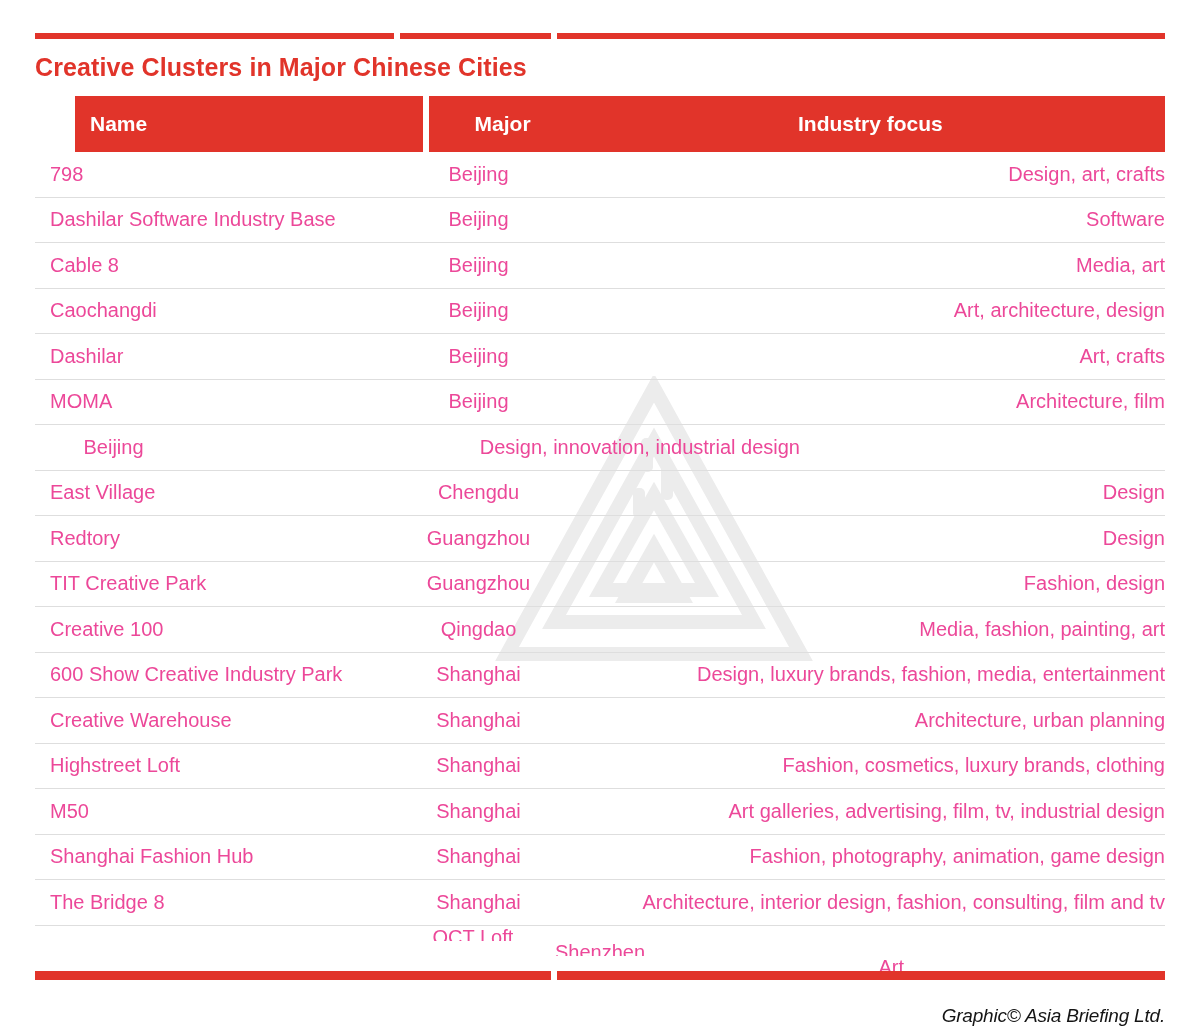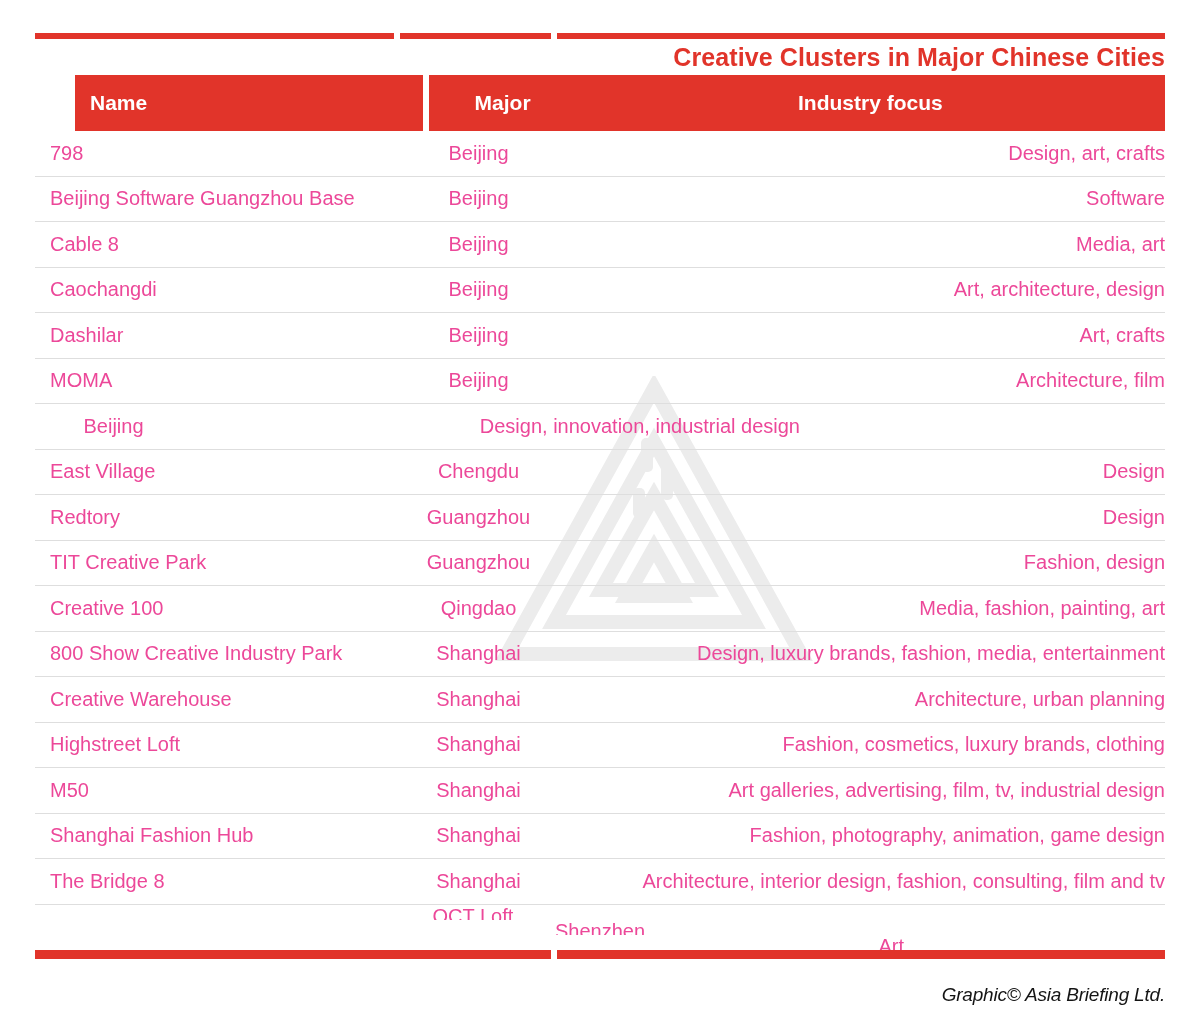--- a/index.html
+++ b/index.html
@@ -18,21 +18,21 @@
   .rule .seg{background:var(--red);}
   .top-rule{height:6px;}
   .top-rule .seg1{width:359px;}
   .top-rule .seg2{width:151px;margin-left:6px;}
   .top-rule .seg3{width:608px;margin-left:6px;}
   .bottom-rule{height:9px;}
   .bottom-rule .segA{width:516px;}
   .bottom-rule .segB{width:608px;margin-left:6px;}
   
   .title-band{
-    height:36px;display:flex;align-items:center;justify-content:flex-end;
+    height:57px;display:flex;align-items:center;justify-content:flex-start;
   }
   .title-band h1{
     margin:0;font-size:25px;font-weight:bold;color:var(--red);
     letter-spacing:0.1px;
   }
   
   .thead{display:flex;height:56px;padding-left:40px;}
   .thead .hcell{
     background:var(--red);color:#ffffff;font-weight:bold;font-size:21px;
     display:flex;align-items:center;justify-content:center;
@@ -105,21 +105,21 @@
       </div>
 
       <div class="tbody">
         <div class="trow">
           <div class="cell c-name">798</div>
           <div class="cell c-city">Beijing</div>
           <div class="cell c-industry">Design, art, crafts</div>
         </div>
 
         <div class="trow">
-          <div class="cell c-name">Beijing Software Guangzhou Base</div>
+          <div class="cell c-name">Dashilar Software Industry Base</div>
           <div class="cell c-city">Beijing</div>
           <div class="cell c-industry">Software</div>
         </div>
 
         <div class="trow">
           <div class="cell c-name">Cable 8</div>
           <div class="cell c-city">Beijing</div>
           <div class="cell c-industry">Media, art</div>
         </div>
 
@@ -164,21 +164,21 @@
           <div class="cell c-industry">Fashion, design</div>
         </div>
 
         <div class="trow">
           <div class="cell c-name">Creative 100</div>
           <div class="cell c-city">Qingdao</div>
           <div class="cell c-industry">Media, fashion, painting, art</div>
         </div>
 
         <div class="trow">
-          <div class="cell c-name">800 Show Creative Industry Park</div>
+          <div class="cell c-name">600 Show Creative Industry Park</div>
           <div class="cell c-city">Shanghai</div>
           <div class="cell c-industry">Design, luxury brands, fashion, media, entertainment</div>
         </div>
 
         <div class="trow">
           <div class="cell c-name">Creative Warehouse</div>
           <div class="cell c-city">Shanghai</div>
           <div class="cell c-industry">Architecture, urban planning</div>
         </div>
 

